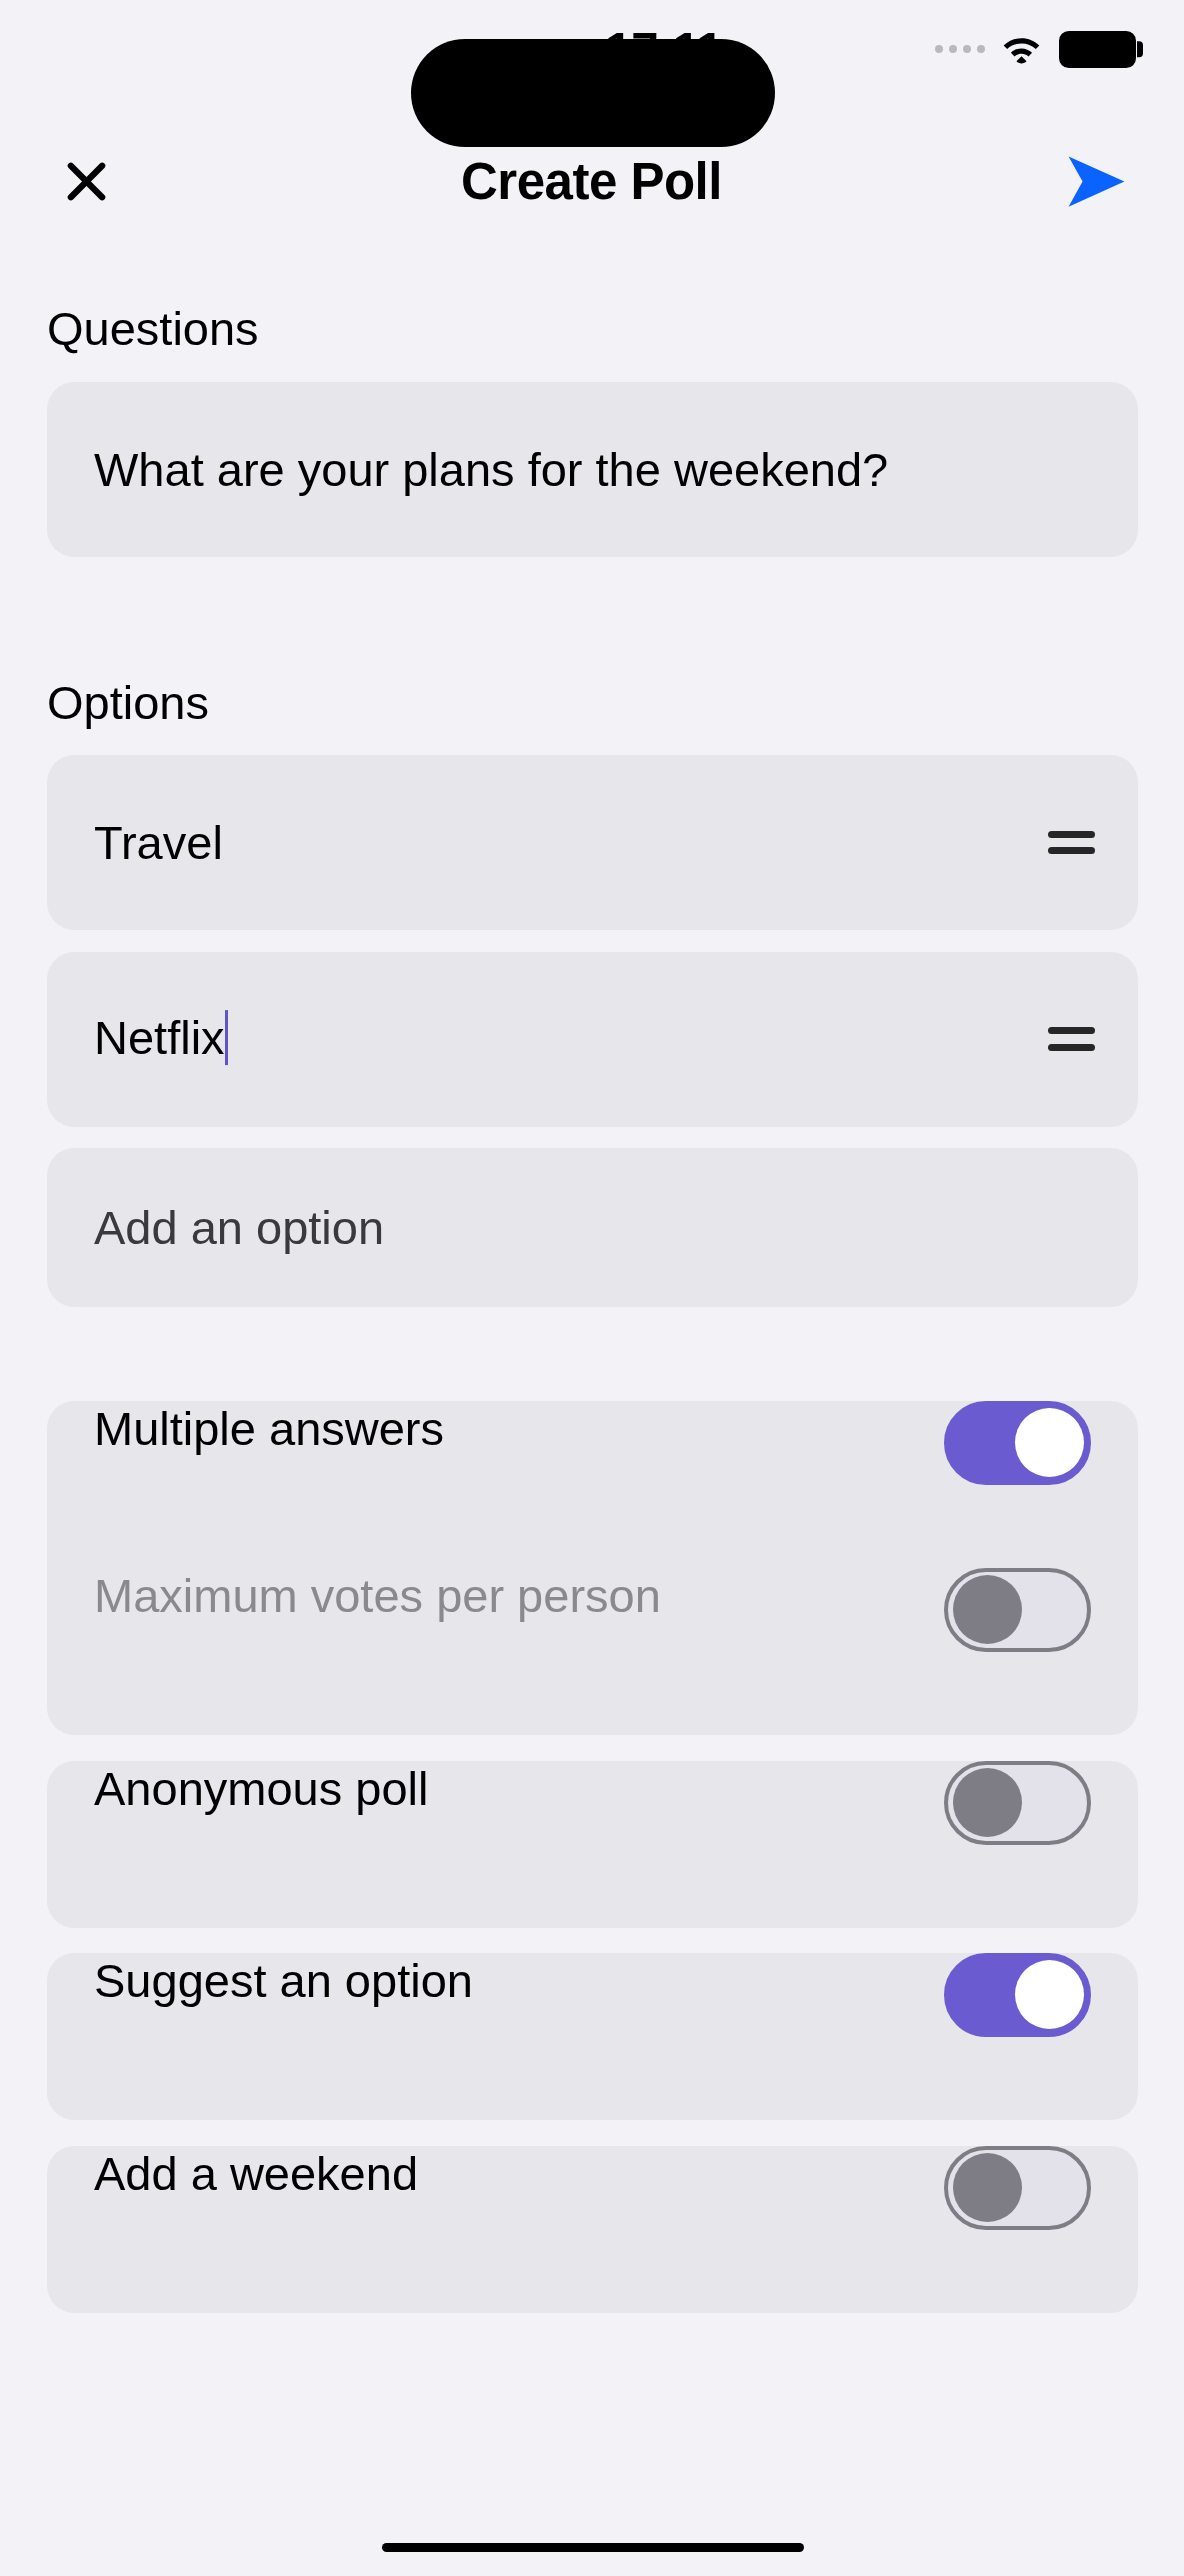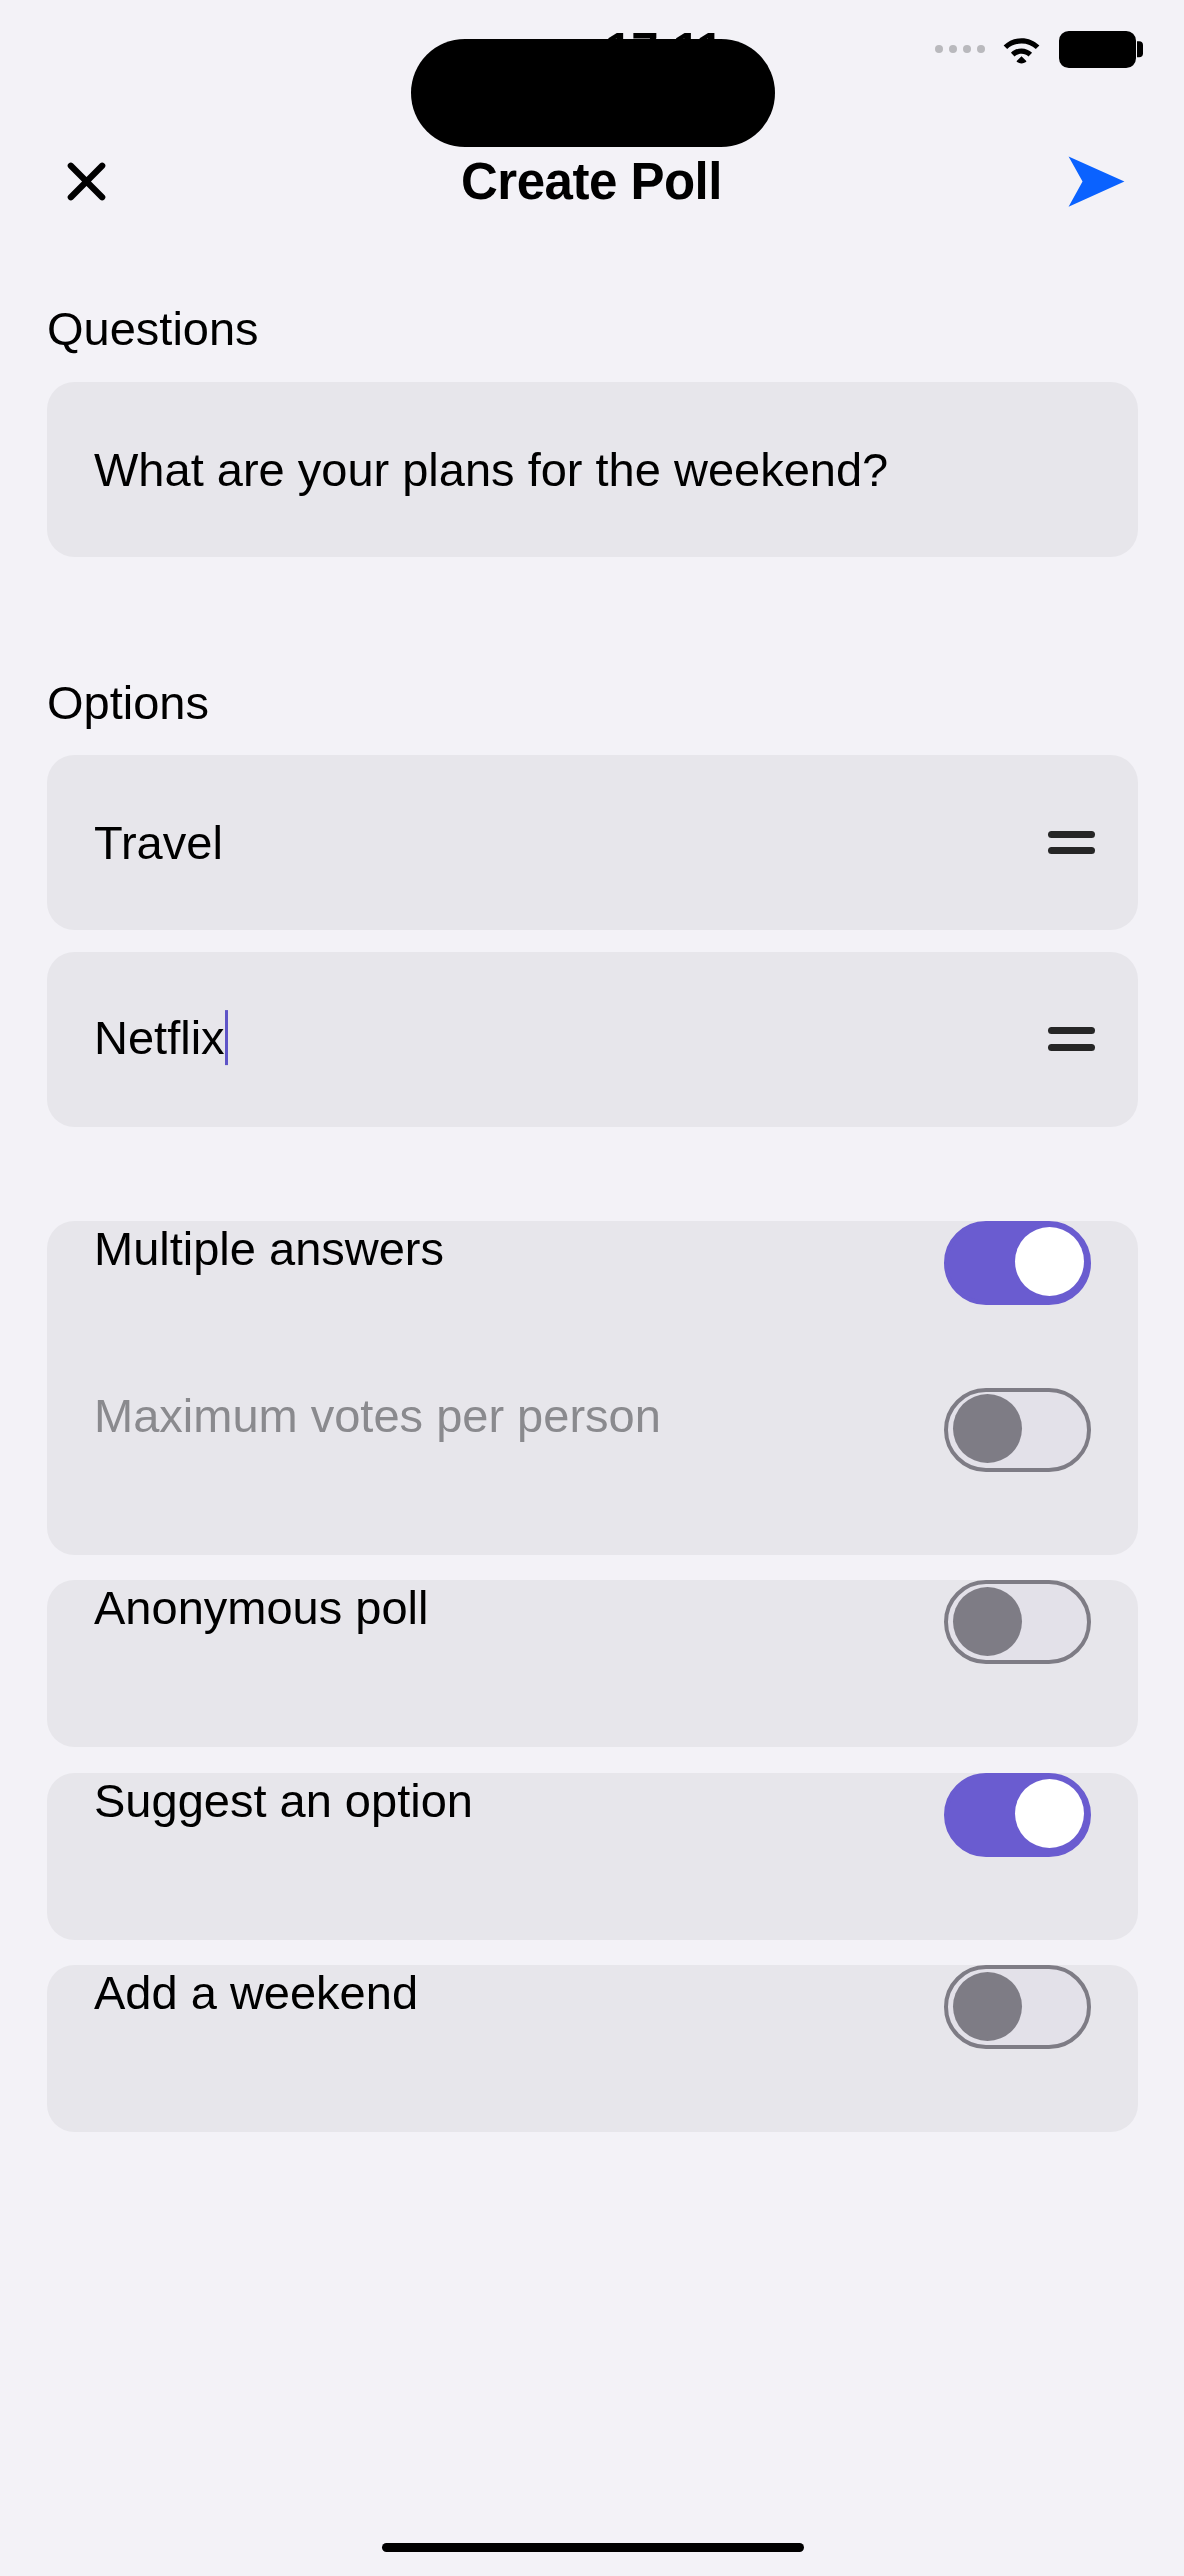--- a/index.html
+++ b/index.html
@@ -272,20 +272,23 @@
   <div class="option-field cursorline">
     <div class="text-with-cursor">
       <span>Netflix</span><span class="cursor-bar"></span>
     </div>
     <div class="drag-handle">
         <span></span>
         <span></span>
       </div>
   </div>
 
+  <div class="add-option">
+    <span>Add an option</span>
+  </div>
 
   <div class="settings-block">
 
     <div class="settings-card">
       <div class="settings-row">
         <div class="row-label">Multiple answers</div>
         <div class="toggle on">
             <div class="knob"></div>
           </div>
       </div>

